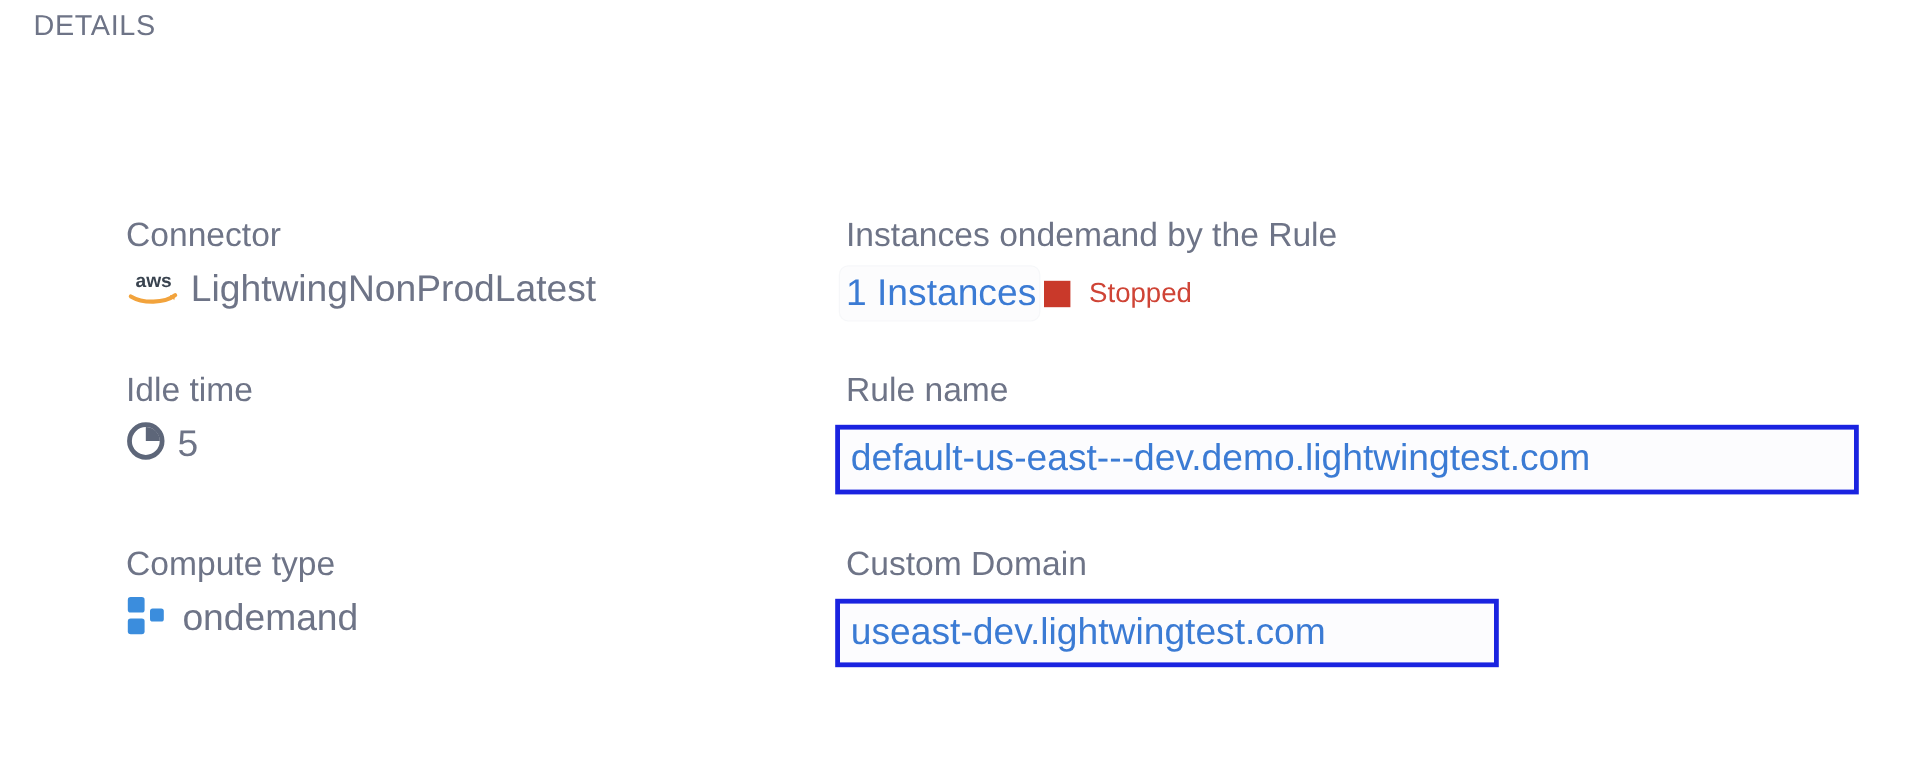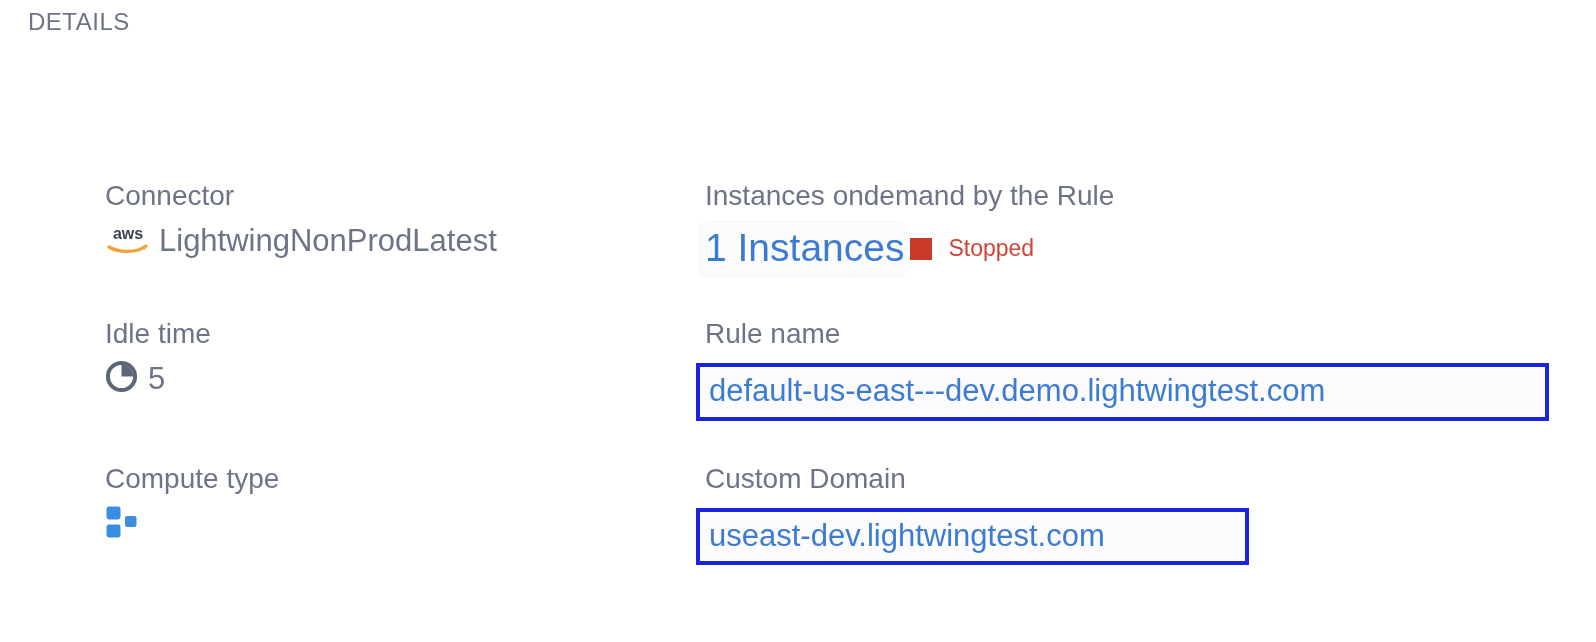--- a/index.html
+++ b/index.html
@@ -96,21 +96,21 @@
   .squares-icon svg { display: block; }
 
   
   .instances-row {
     display: flex;
     align-items: center;
     white-space: nowrap;
   }
   .instances-chip {
     color: #3b7bd4;
-    font-size: 39px;
+    font-size: 31px;
     background: #fcfcfd;
     border-radius: 7px;
     padding: 5px 2px 6px 5px;
     margin-left: -5px;
     box-shadow: 0 0 0 1px rgba(245,246,248,0.9);
     line-height: 1.1;
   }
   .status-swatch {
     width: 22px;
     height: 22px;
@@ -198,20 +198,21 @@
   <div class="field">
     <div class="field-label">Compute type</div>
     <div class="field-value">
       <span class="squares-icon">
         <svg width="38" height="34" viewBox="0 0 38 34" xmlns="http://www.w3.org/2000/svg">
           <rect x="1.5" y="1.5" width="14" height="13" rx="2.4" fill="#3b8ddd"></rect>
           <rect x="1.5" y="19.5" width="14" height="13" rx="2.4" fill="#3b8ddd"></rect>
           <rect x="20" y="11" width="11.5" height="11" rx="2.2" fill="#3b8ddd"></rect>
         </svg>
       </span>
+      <span>ondemand</span>
     </div>
   </div>
 
   <div class="field">
     <div class="field-label">Custom Domain</div>
     <div class="hl-box narrow">
       <span class="hl-text">useast-dev.lightwingtest.com</span>
     </div>
   </div>
 

